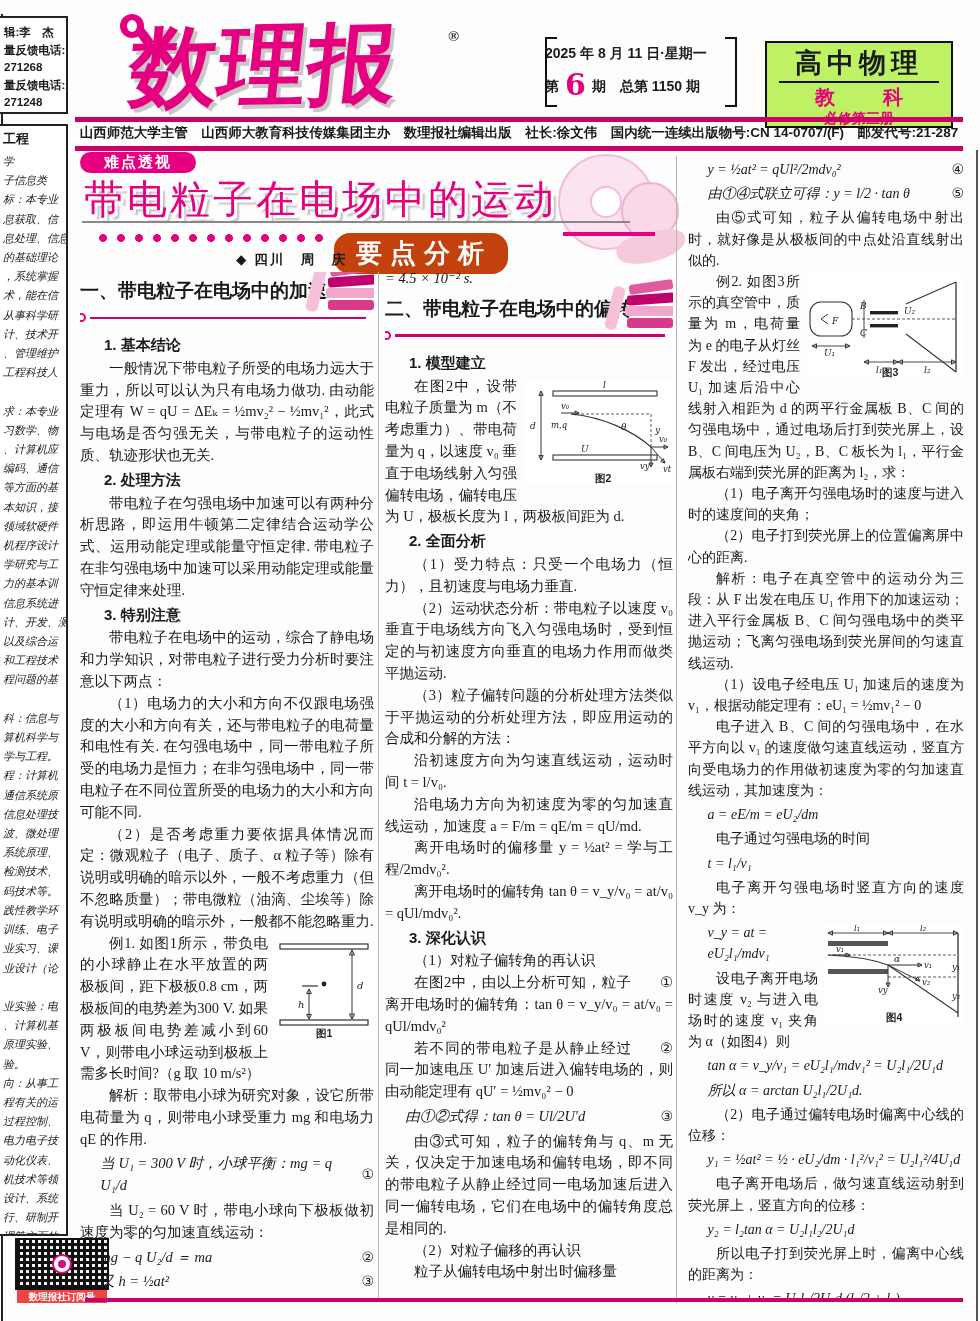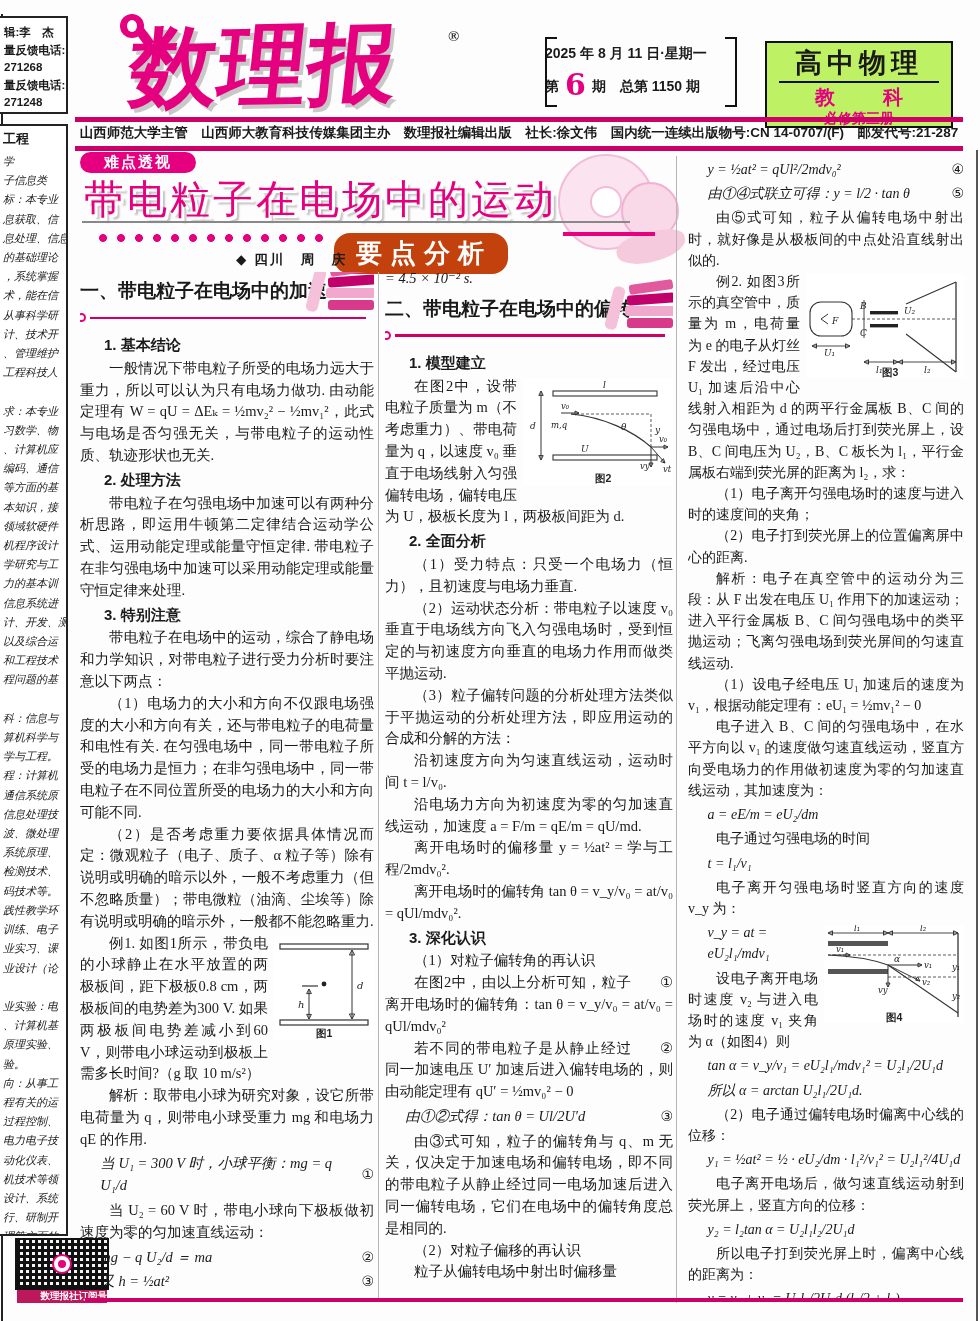--- a/index.html
+++ b/index.html
@@ -17,21 +17,21 @@
   .program-box { top:124px; height:1112px; padding:4px 2px 0 13px; }
   .prog-title { font-family:"Liberation Sans","DejaVu Sans",sans-serif; font-weight:bold; font-size:13px; margin-bottom:4px; white-space:nowrap; }
   .prog-line { font-style:italic; font-size:11px; line-height:19.2px; white-space:nowrap; min-height:19.2px; }
   .qr-wrap { position:absolute; left:17px; top:1240px; width:90px; }
   .qr { width:90px; height:48px; background:
         repeating-linear-gradient(0deg,#111 0 3px,transparent 3px 6px),
         repeating-linear-gradient(90deg,#111 0 3px,#f4f4f4 3px 6px);
         position:relative; outline:2px solid #111; }
   .qr-dot { position:absolute; left:35px; top:14px; width:20px; height:20px; border-radius:50%; background:#fff; border:2px solid #e4007f; }
   .qr-dot::after { content:""; position:absolute; left:4px; top:4px; width:8px; height:8px; border-radius:50%; background:#e4007f; }
-  .qr-label { margin-top:2px; background:#be185d; color:#fff; font-family:Liberation Mono, monospace; font-weight:bold; font-size:9.5px; text-align:right; line-height:13px; white-space:nowrap; }
+  .qr-label { margin-top:2px; background:#ef4444; color:#fff; font-family:Liberation Sans, sans-serif; font-weight:bold; font-size:9.5px; text-align:center; line-height:13px; white-space:nowrap; }
 
   
   .logo-circle { position:absolute; left:120px; top:14px; width:24px; height:24px; border-radius:50%; background:#e4007f; }
   .logo-circle::after { content:""; position:absolute; left:7px; top:6px; width:10px; height:12px; border-radius:50%; background:#fff; }
   .masthead { position:absolute; left:130px; top:12px; width:330px; height:108px;
       font-size:88px; font-weight:bold; color:#e4007f; letter-spacing:1px; white-space:nowrap;
       transform:skewX(-7deg) rotate(-1deg); text-shadow:4px 4px 0 #c8c8c8; line-height:108px; }
   .regmark { position:absolute; left:448px; top:28px; font-size:15px; font-weight:bold; color:#333; }
 
   .datebox { position:absolute; left:545px; top:37px; width:192px; height:66px; padding-top:8px; text-align:left;

